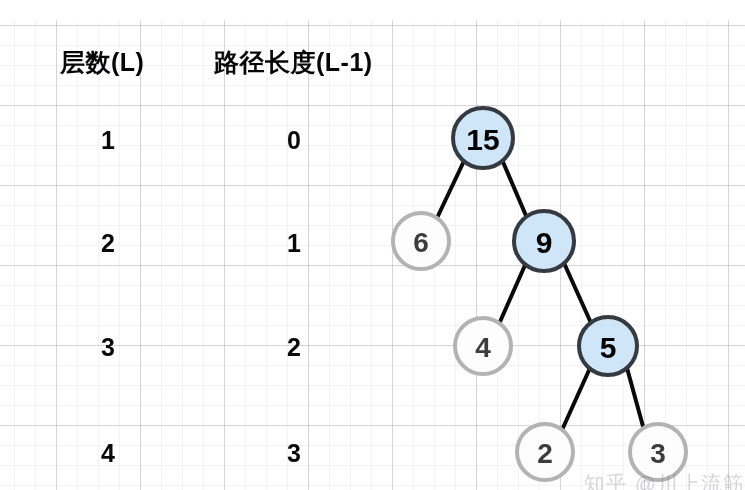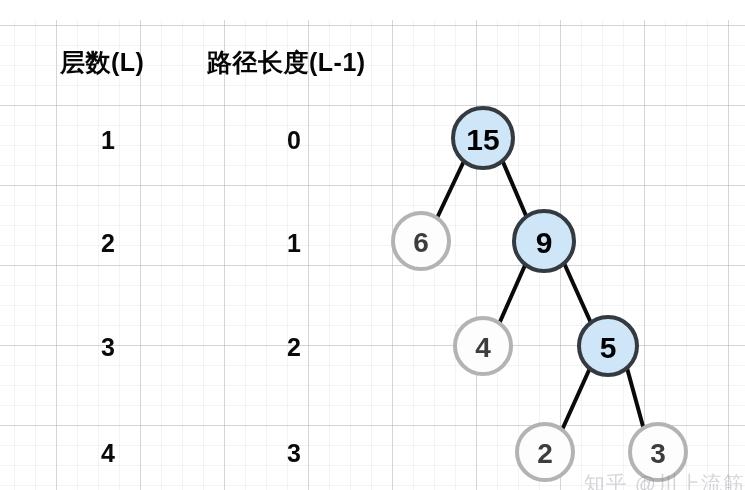--- a/index.html
+++ b/index.html
@@ -33,21 +33,21 @@
   }
 
   .hdr {
     position: absolute;
     font-weight: bold;
     color: #060606;
     white-space: nowrap;
     letter-spacing: 0.5px;
   }
   #hdr-level  { left: 60px;  top: 26px;  font-size: 25px; }
-  #hdr-path   { left: 207px; top: 26px;  font-size: 25px; text-align: right; }
+  #hdr-path   { left: 214px; top: 26px;  font-size: 25px; text-align: right; }
 
   .rowcell {
     position: absolute;
     font-weight: bold;
     font-size: 25px;
     color: #0a0a0a;
     text-align: center;
     width: 40px;
   }
 

